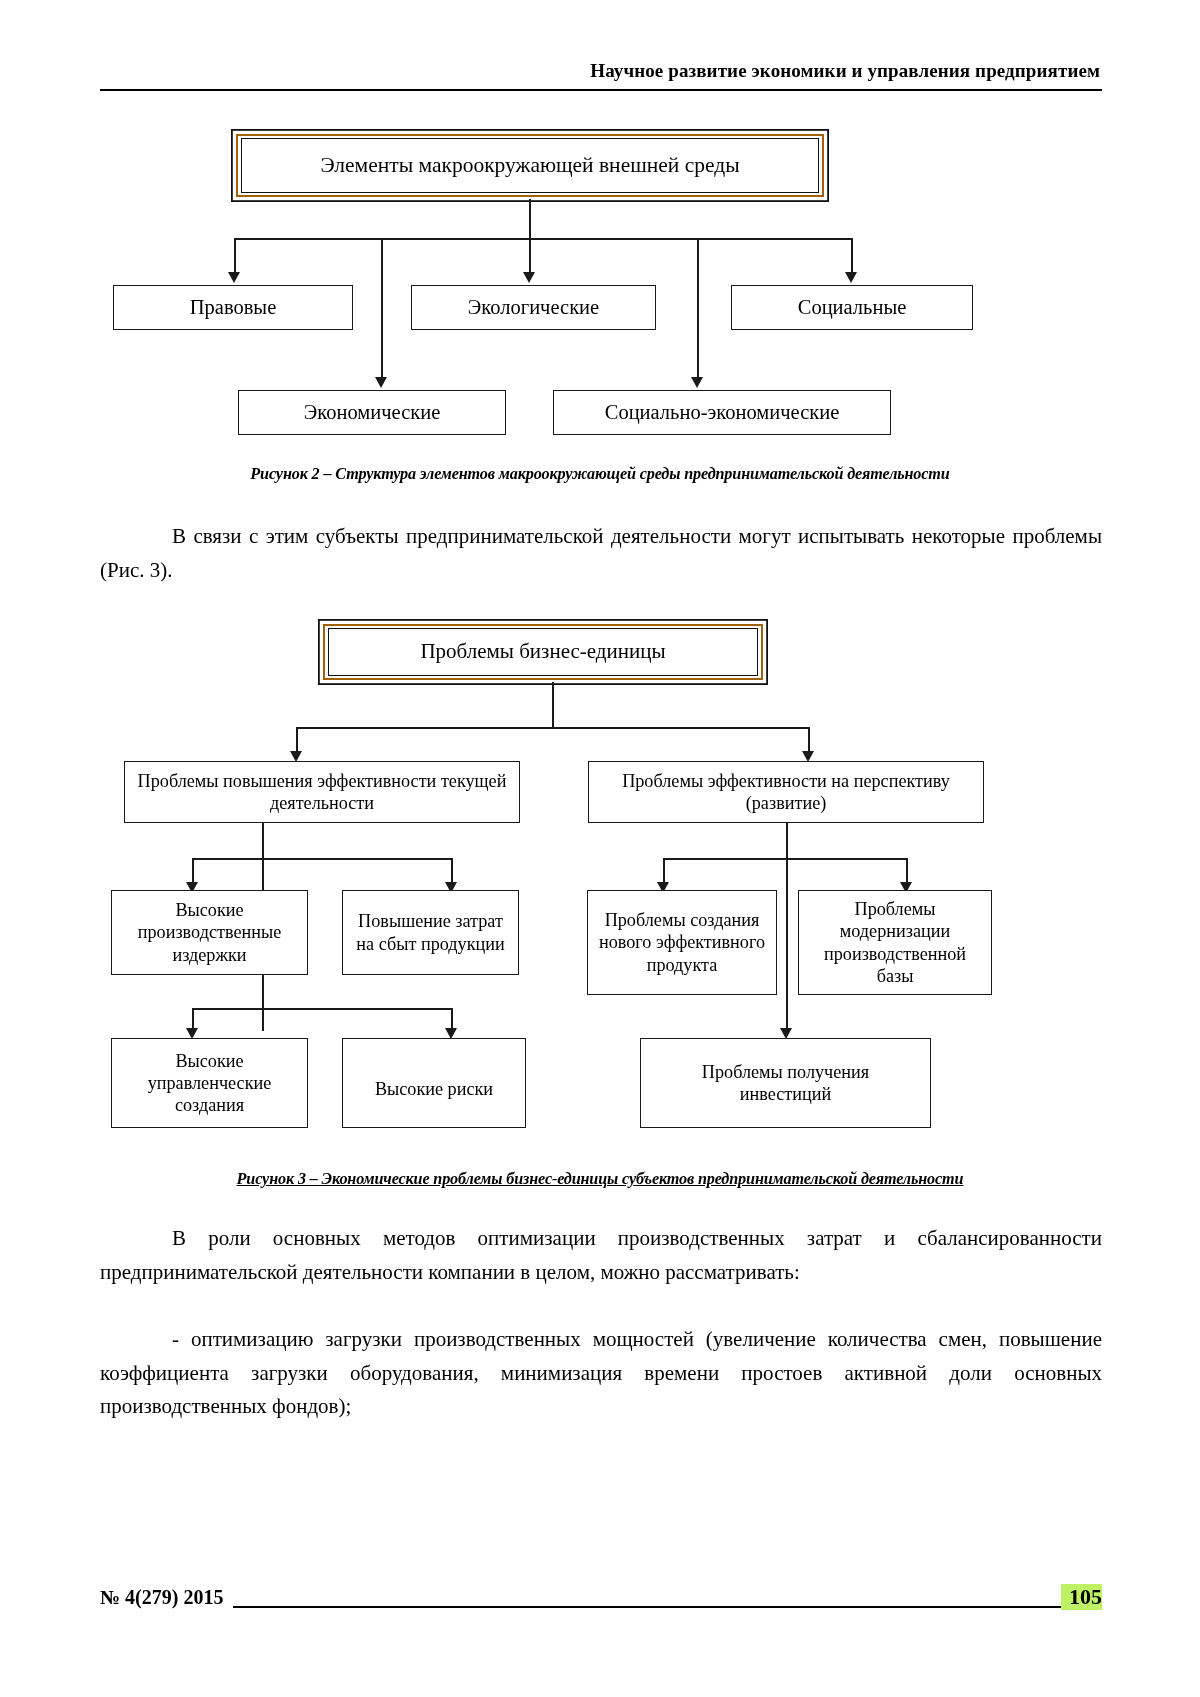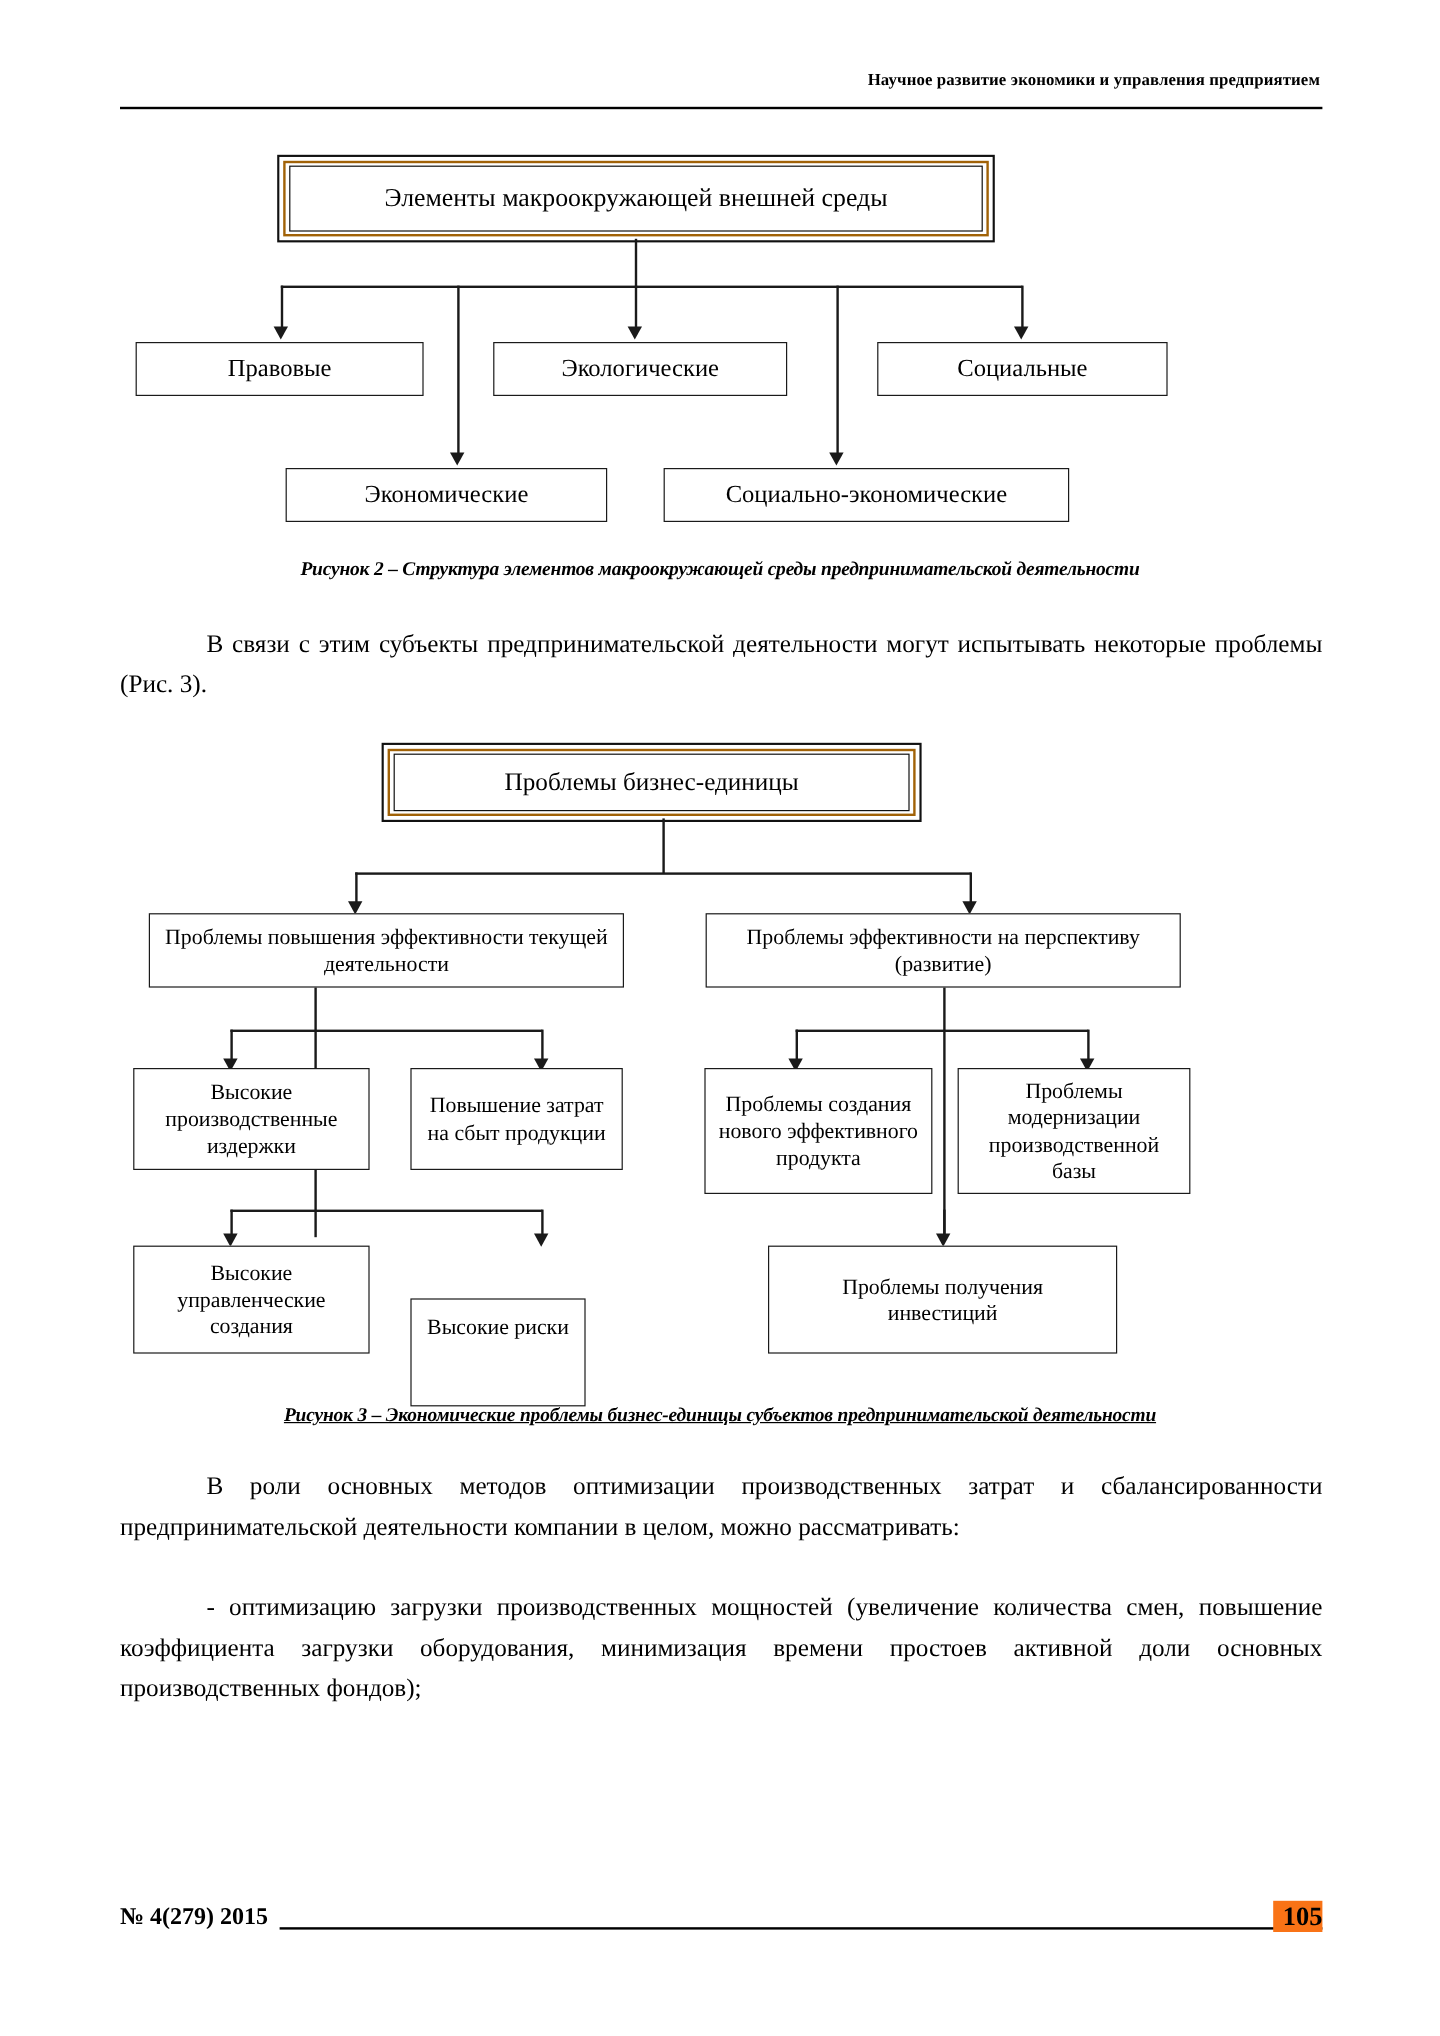--- a/index.html
+++ b/index.html
@@ -7,21 +7,21 @@
     width:1200px;height:1697px;position:relative;
     font-family:"Liberation Serif","DejaVu Serif",serif;
     color:#000;
     -webkit-font-smoothing:antialiased;
   }
   .page{position:absolute;inset:0;}
 
   
   .running-head{
     position:absolute;left:100px;top:60px;width:1000px;
-    text-align:right;font-weight:bold;font-size:14px;letter-spacing:.1px;
+    text-align:right;font-weight:bold;font-size:19px;letter-spacing:.1px;
   }
   .head-rule{
     position:absolute;left:100px;top:89px;width:1002px;height:0;
     border-top:2.2px solid #000;
   }
 
   
   .fig{position:absolute;left:0;width:1200px;}
   .node{
     position:absolute;box-sizing:border-box;
@@ -61,21 +61,21 @@
     text-justify:inter-word;
   }
   .para.ind{text-indent:72px;}
 
   
   .foot-rule{
     position:absolute;left:100px;top:1606px;width:1002px;height:0;
     border-top:2.2px solid #000;
   }
   .foot-left{position:absolute;left:100px;top:1586px;font-weight:bold;font-size:20px;background:#fff;padding-right:10px;}
-  .foot-right{position:absolute;right:98px;top:1584px;font-weight:bold;font-size:22px;background:#f97316;padding-left:8px;}
+  .foot-right{position:absolute;right:98px;top:1584px;font-weight:bold;font-size:22px;background:#bef264;padding-left:8px;}
 </style>
 </head>
 <body>
 
 <div class="page">
 
   <div class="running-head">Научное развитие экономики и управления предприятием</div>
   <div class="head-rule"></div>
 
   <div class="fig">
@@ -167,21 +167,21 @@
 
     <div class="ln h" style="left:192px;top:1008px;width:260px;"></div>
     <div class="ln v" style="left:192px;top:1008px;height:22px;"></div>
     <div class="arrow" style="left:186px;top:1028px;"></div>
     <div class="ln v" style="left:451px;top:1008px;height:22px;"></div>
     <div class="arrow" style="left:445px;top:1028px;"></div>
 
     <div class="node" style="left:111px;top:1038px;width:197px;height:90px;font-size:18.2px;padding:0 8px;">
       <span>Высокие управленческие создания</span>
     </div>
-    <div class="node" style="left:342px;top:1038px;width:146px;height:90px;font-size:18.2px;padding:0 8px;align-items:flex-start;padding-top:12px;margin-top:44px;">
+    <div class="node" style="left:342px;top:1038px;width:184px;height:90px;font-size:18.2px;padding:0 8px;align-items:center;padding-top:12px;">
       <span>Высокие риски</span>
     </div>
 
     <div class="ln v" style="left:786px;top:823px;height:208px;"></div>
     <div class="ln h" style="left:663px;top:858px;width:244px;"></div>
     <div class="ln v" style="left:663px;top:858px;height:26px;"></div>
     <div class="arrow" style="left:657px;top:882px;"></div>
     <div class="ln v" style="left:906px;top:858px;height:26px;"></div>
     <div class="arrow" style="left:900px;top:882px;"></div>
 

